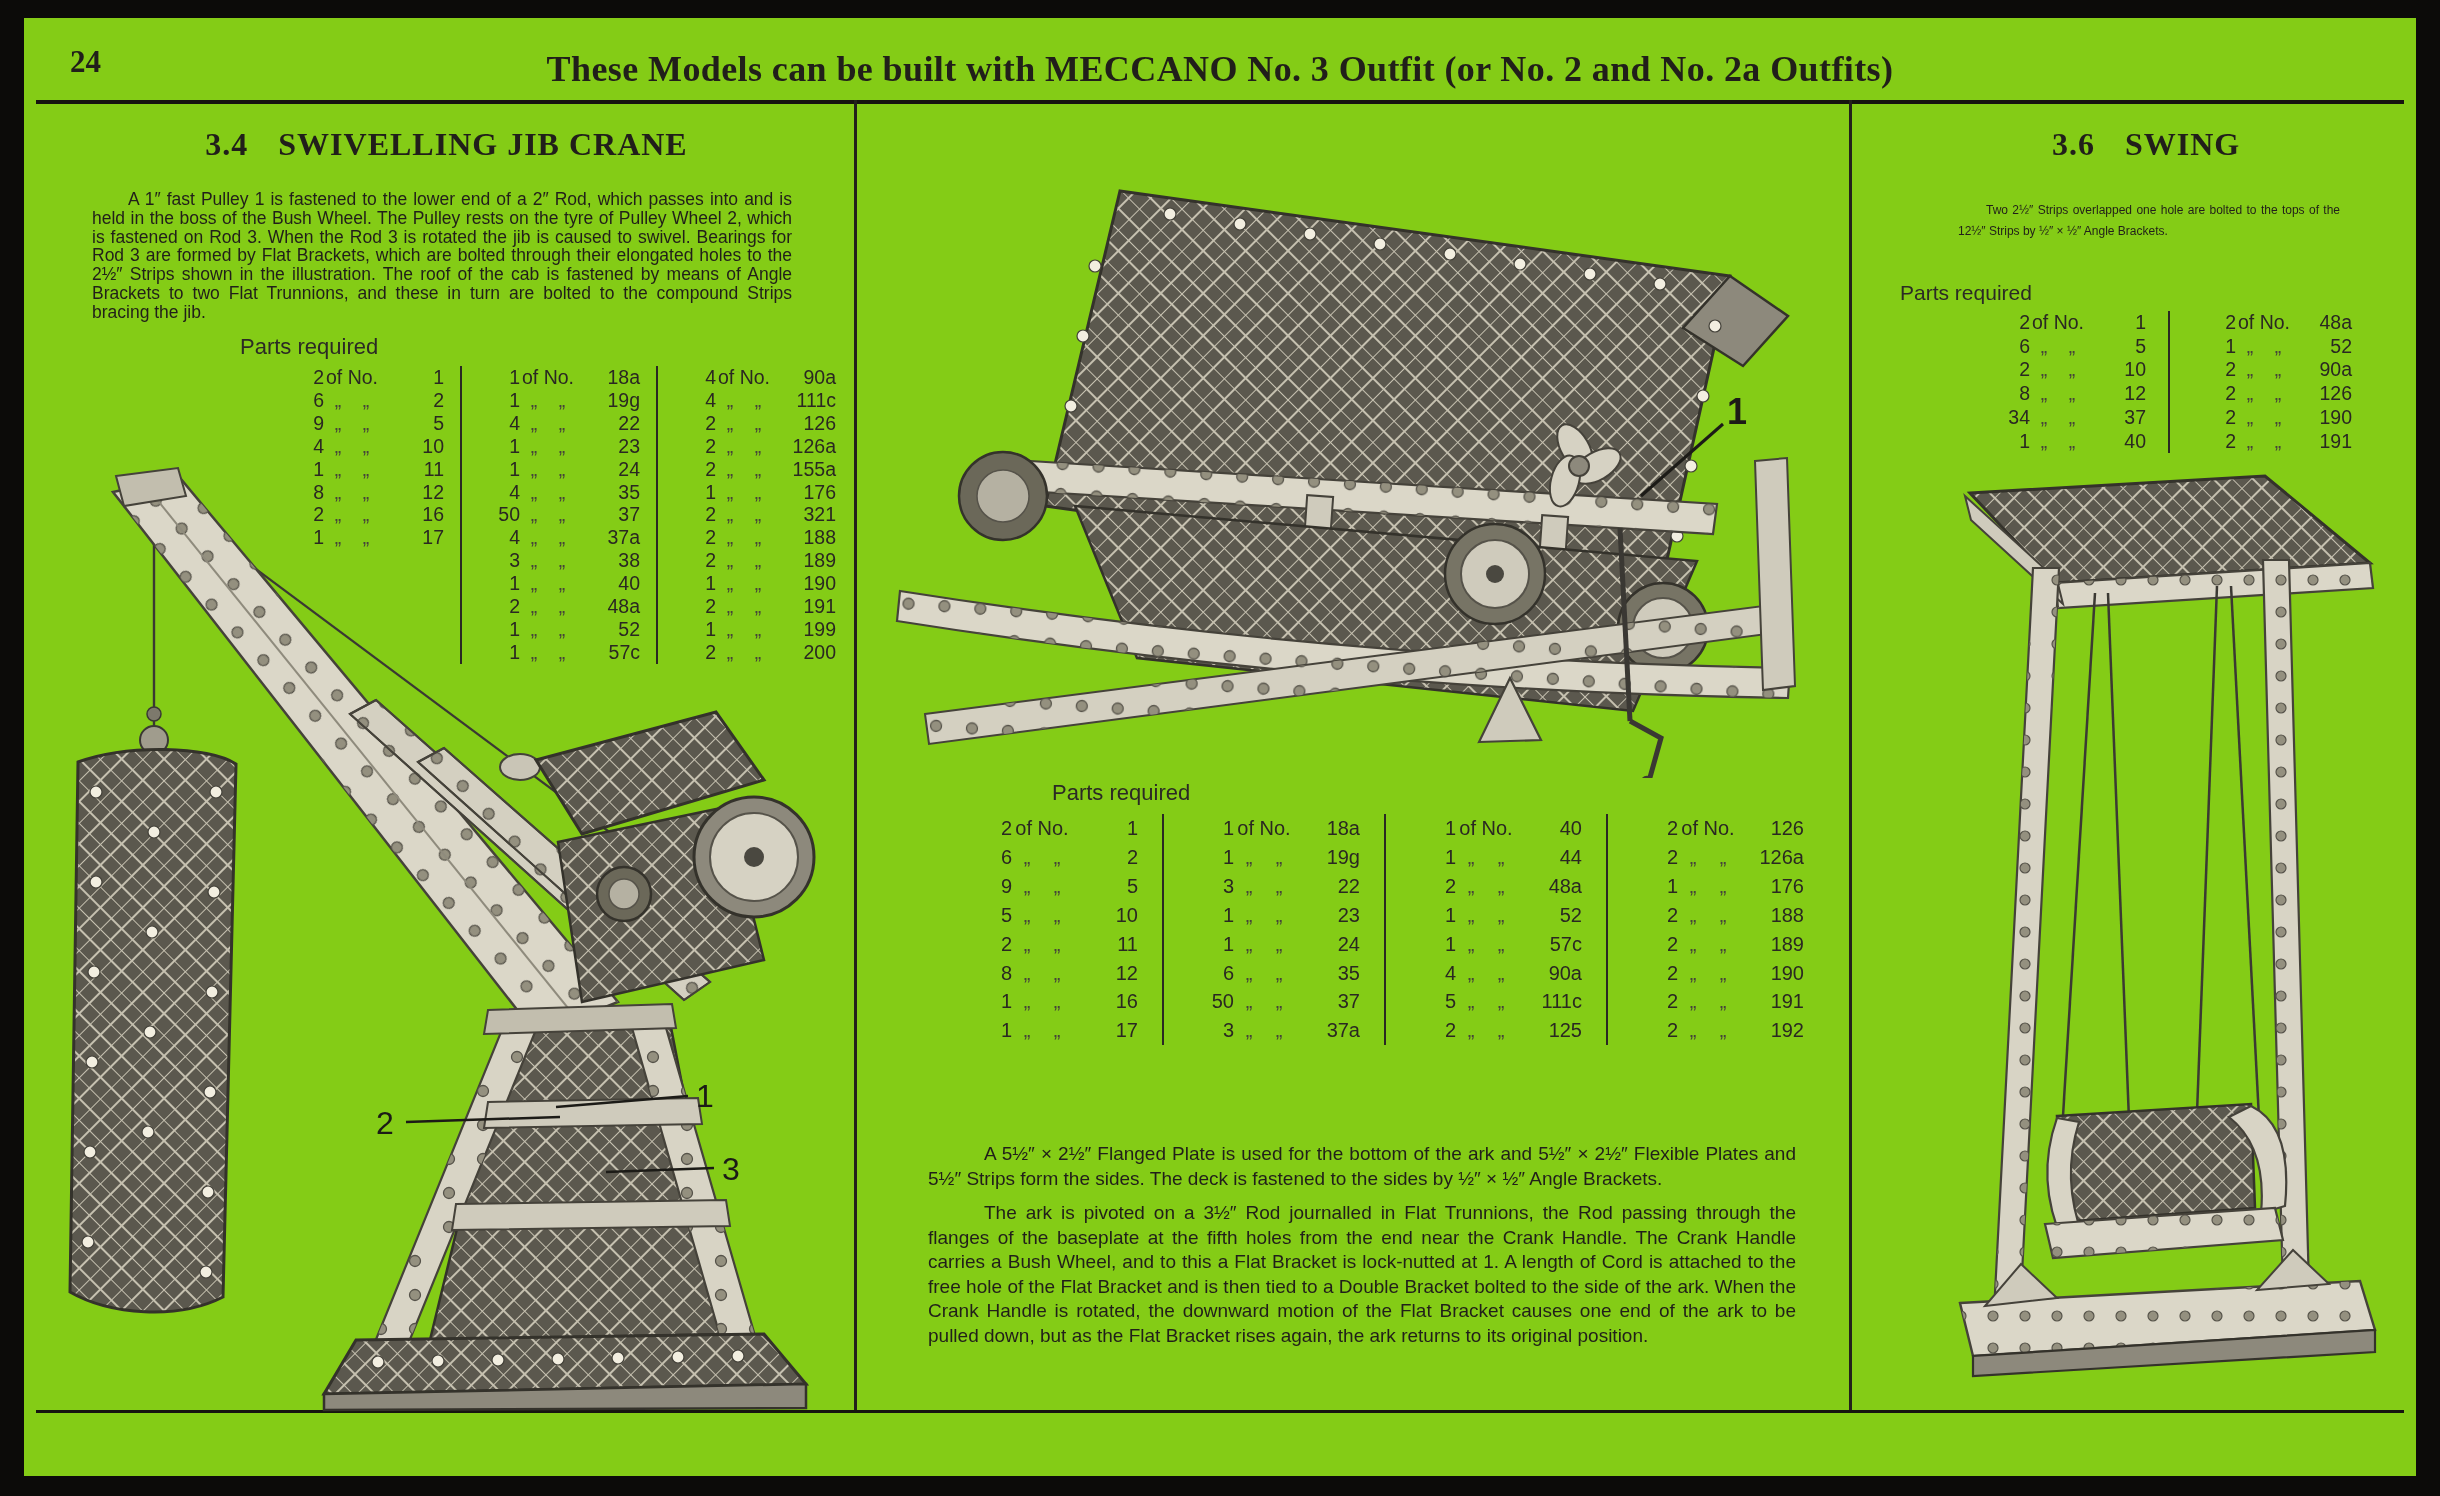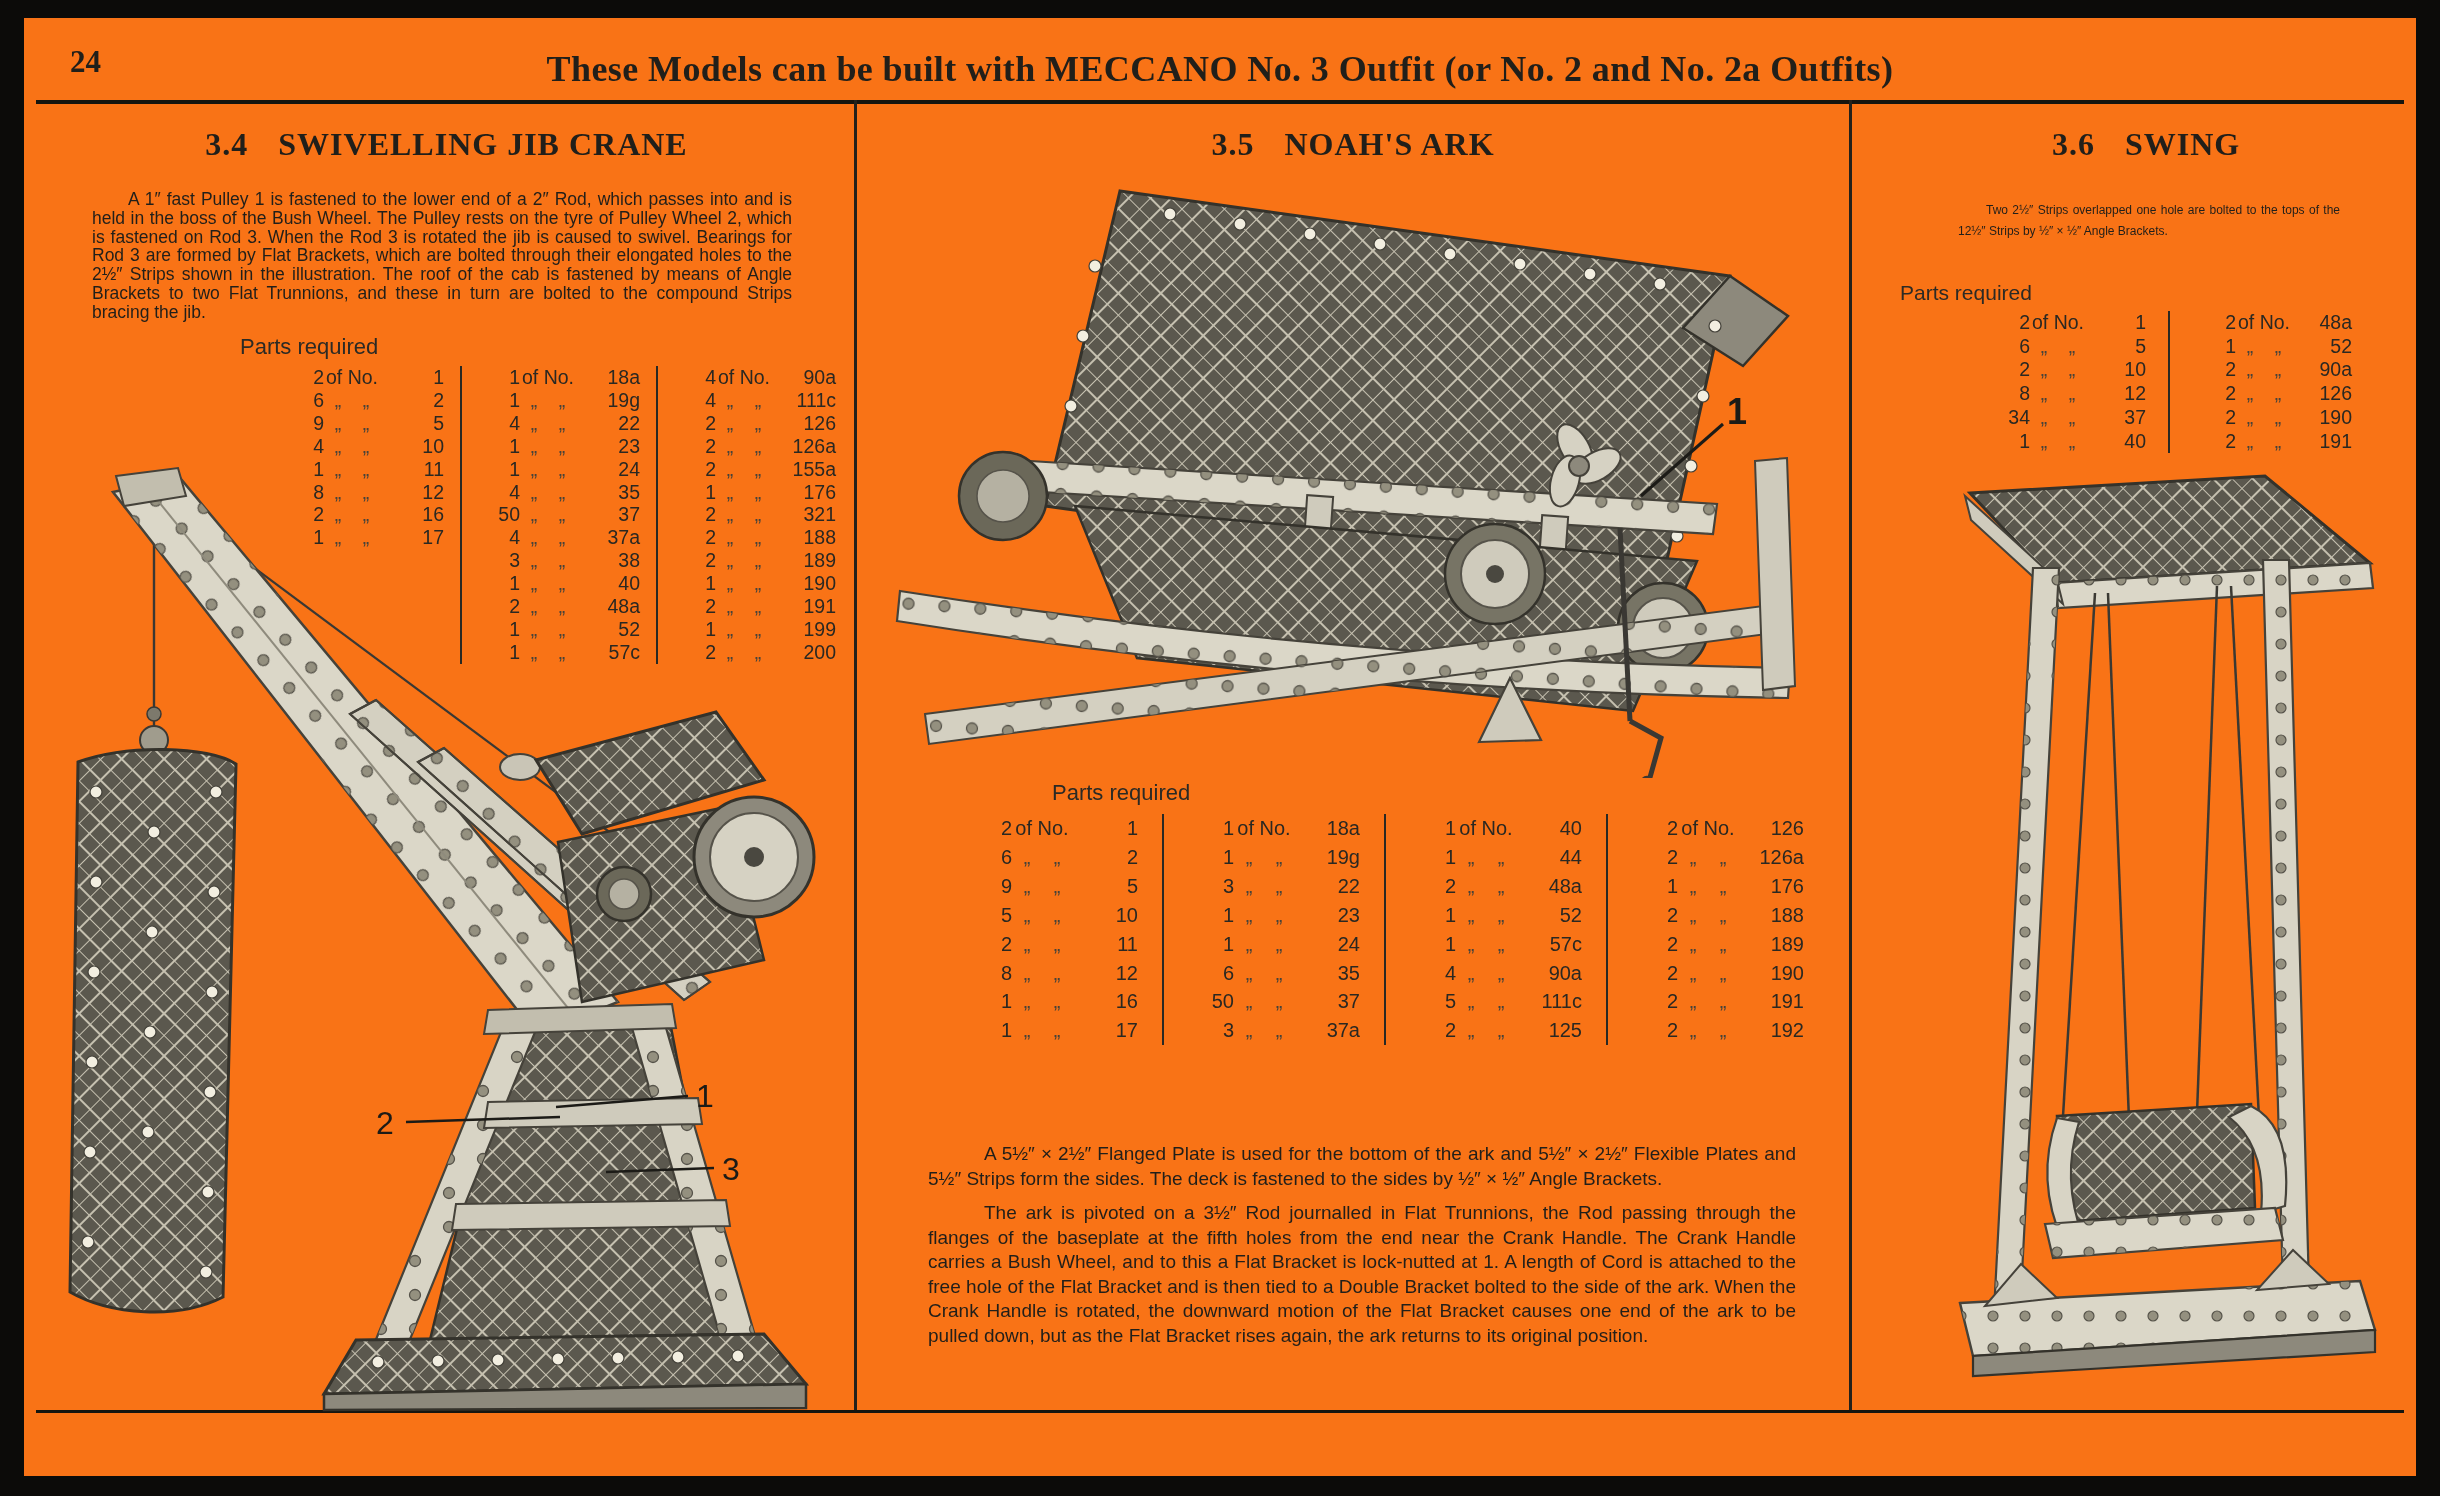--- a/index.html
+++ b/index.html
@@ -1,20 +1,20 @@
 <!DOCTYPE html>
 <html><head>
 <meta charset="utf-8">
 <style>
   html,body{margin:0;padding:0;background:#3a3835;}
   .page{
     position:relative;
     width:2440px;height:1496px;
     box-sizing:border-box;
-    background:#f97316;
+    background:#84cc16;
     border:18px solid #0c0b09;
     border-left-width:24px;border-right-width:24px;border-bottom-width:20px;
     font-family:"Liberation Sans", sans-serif;
     color:#211f1a;
     overflow:hidden;
   }
   .abs{position:absolute;}
   .serif{font-family:"Liberation Serif", serif;}
   .page-number{left:46px;top:26px;font-size:31px;font-weight:bold;}
   .header-title{left:0;right:0;top:30px;text-align:center;font-size:36px;font-weight:bold;letter-spacing:.4px;}
@@ -365,23 +365,20 @@
     <g font-size="32">
       <line x1="348" y1="660" x2="502" y2="655" stroke="#1c1b17" stroke-width="2.5"></line>
       <text x="318" y="672">2</text>
       <line x1="630" y1="634" x2="498" y2="645" stroke="#1c1b17" stroke-width="2.5"></line>
       <text x="638" y="645">1</text>
       <line x1="656" y1="706" x2="548" y2="710" stroke="#1c1b17" stroke-width="2.5"></line>
       <text x="664" y="718">3</text>
     </g>
   </svg>
 
-  <div class="abs serif sec-title" style="left:833px;width:992px;">
-    <span class="sec-num">3.5</span><span class="sec-name">NOAH'S ARK</span>
-  </div>
 
   <svg class="abs" style="left:861px;top:148px;" width="925" height="612" viewBox="0 0 925 612">
     <defs>
       <pattern id="lat-a" width="30" height="30" patternUnits="userSpaceOnUse" patternTransform="rotate(45)">
         <rect width="30" height="30" fill="#5b584e"></rect>
         <path d="M0 0H30M0 15H30M0 0V30M15 0V30" stroke="#c6c1b0" stroke-width="2"></path>
       </pattern>
       <pattern id="hole-a" width="36" height="30" patternUnits="userSpaceOnUse" patternTransform="rotate(4)">
         <circle cx="18" cy="15" r="5.5" fill="#94907f" stroke="#56534a" stroke-width="1.3"></circle>
       </pattern>

